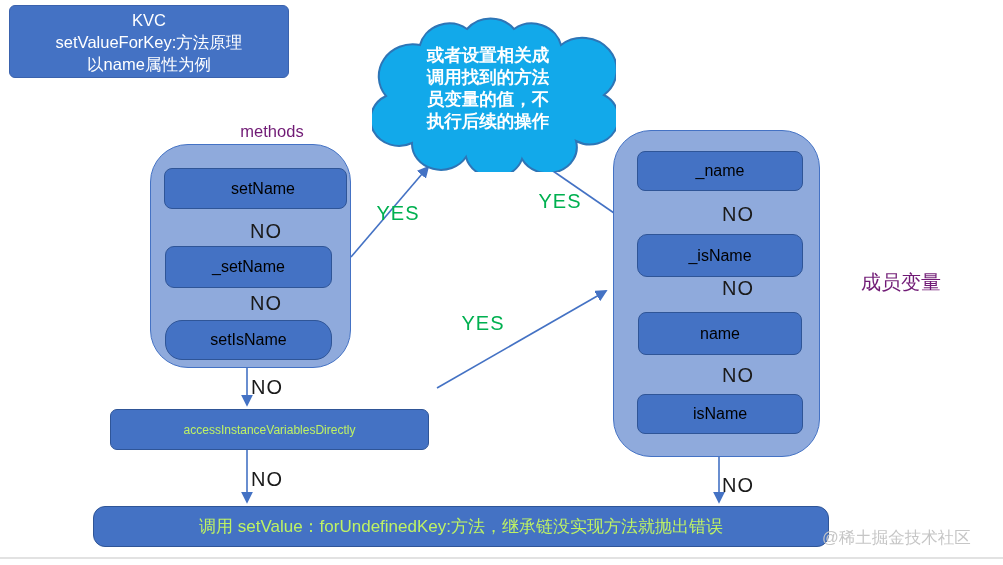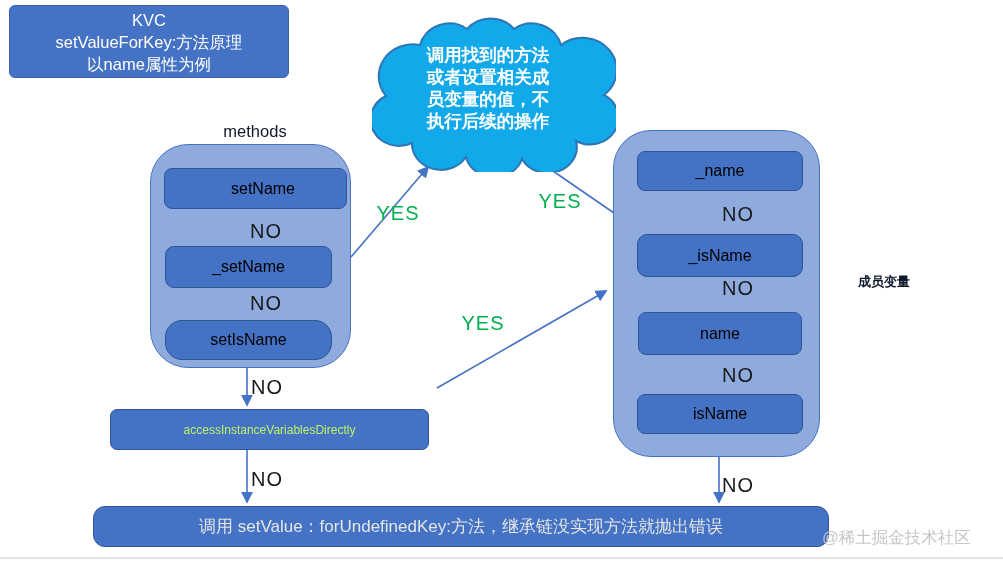--- a/index.html
+++ b/index.html
@@ -23,41 +23,42 @@
     position:absolute;background:#4472c4;border:1.2px solid #2f5597;border-radius:8px;
     color:#000000;font-size:16px;display:flex;align-items:center;justify-content:center;
     text-align:center;white-space:nowrap;
   }
   .wide-node{
     position:absolute;background:#4472c4;border:1.2px solid #2f5597;border-radius:7px;
     color:#bef264;font-size:12px;display:flex;align-items:center;justify-content:center;
     text-align:center;white-space:nowrap;
   }
   .text-label{
-    position:absolute;color:#0f172a;font-size:16.5px;transform:translate(-50%,-50%);
+    position:absolute;color:#701a75;font-size:16.5px;transform:translate(-50%,-50%);
     white-space:nowrap;
+    margin-left:17px;
   }
   .no-label{
     position:absolute;color:#1a1a1a;font-size:20px;transform:translate(-50%,-50%);
     letter-spacing:1px;white-space:nowrap;
   }
   .yes-label{
     position:absolute;color:#00b050;font-size:20px;transform:translate(-50%,-50%);
     letter-spacing:1px;white-space:nowrap;
   }
   .cloud-wrap{position:absolute;left:372px;top:10px;width:244px;height:162px;}
   .cloud-text{
     position:absolute;left:372px;top:38px;width:232px;height:100px;
     color:#ffffff;font-size:17.5px;font-weight:700;line-height:22px;
     display:flex;flex-direction:column;justify-content:center;align-items:center;text-align:center;
   }
   .error-bar{
     position:absolute;left:93px;top:506px;width:734px;height:39px;
     background:#4472c4;border:1.2px solid #2f5597;border-radius:12px;
-    color:#e5e5e5;font-size:17px;display:flex;align-items:center;justify-content:center;
+    color:#bef264;font-size:17px;display:flex;align-items:center;justify-content:center;
     white-space:nowrap;
   }
   .watermark{
     position:absolute;left:822px;top:527px;width:170px;color:#c6c6c6;font-size:16.5px;
     white-space:nowrap;
   }
   .bottom-rule{position:absolute;left:0;top:557px;width:1003px;height:2px;background:#e2e2e2;}
 </style>
 </head>
 <body>
@@ -98,33 +99,33 @@
                A 30,28 0 0 1 189,34
                A 34,32 0 0 1 232,84
                A 28,26 0 0 1 204,130
                A 29,26 0 0 1 150,148
                A 29,26 0 0 1 94,146
                A 29,26 0 0 1 40,132
                A 28,26 0 0 1 14,85 Z" fill="#12a9ea" stroke="#2e75b6" stroke-width="2"></path>
     </svg>
   </div>
   <div class="cloud-text">
+    <div>或者设置相关成</div>
     <div>调用找到的方法</div>
-    <div>或者设置相关成</div>
     <div>员变量的值，不</div>
     <div>执行后续的操作</div>
   </div>
 
   <div class="text-label" style="left:255px;top:131px;">methods</div>
   <div class="group-container container-left"></div>
   <div class="node" style="left:164px;top:168px;width:166px;height:39px;padding-left:15px;">setName</div>
   <div class="node" style="left:165px;top:246px;width:165px;height:40px;border-radius:9px;">_setName</div>
   <div class="node" style="left:165px;top:320px;width:165px;height:38px;border-radius:17px;">setIsName</div>
 
-  <div class="text-label" style="left:884px;top:282px;font-size:13px;font-weight:bold;">成员变量</div>
+  <div class="text-label" style="left:884px;top:282px;font-size:20px;">成员变量</div>
   <div class="group-container container-right"></div>
   <div class="node" style="left:637px;top:151px;width:164px;height:38px;">_name</div>
   <div class="node" style="left:637px;top:234px;width:164px;height:41px;border-radius:10px;">_isName</div>
   <div class="node" style="left:638px;top:312px;width:162px;height:41px;">name</div>
   <div class="node" style="left:637px;top:394px;width:164px;height:38px;text-align:center;">isName</div>
 
   <div class="wide-node" style="left:110px;top:409px;width:317px;height:39px;">accessInstanceVariablesDirectly</div>
 
   <div class="error-bar">调用  setValue：forUndefinedKey:方法，继承链没实现方法就抛出错误</div>
 

